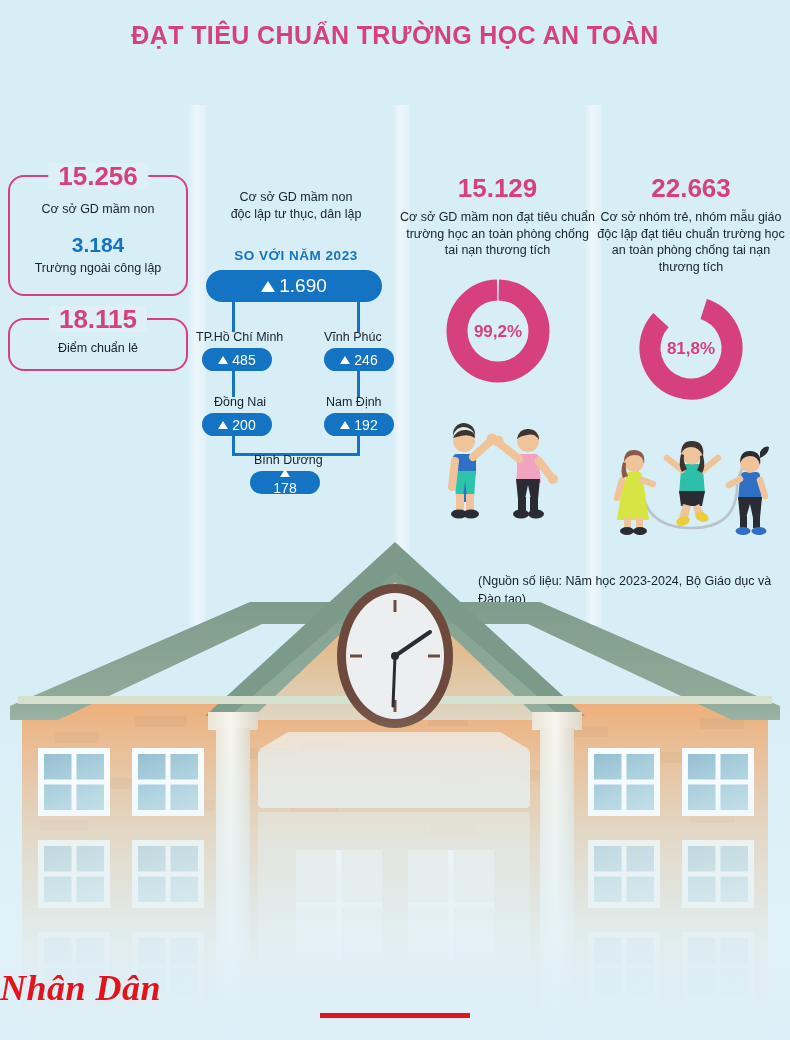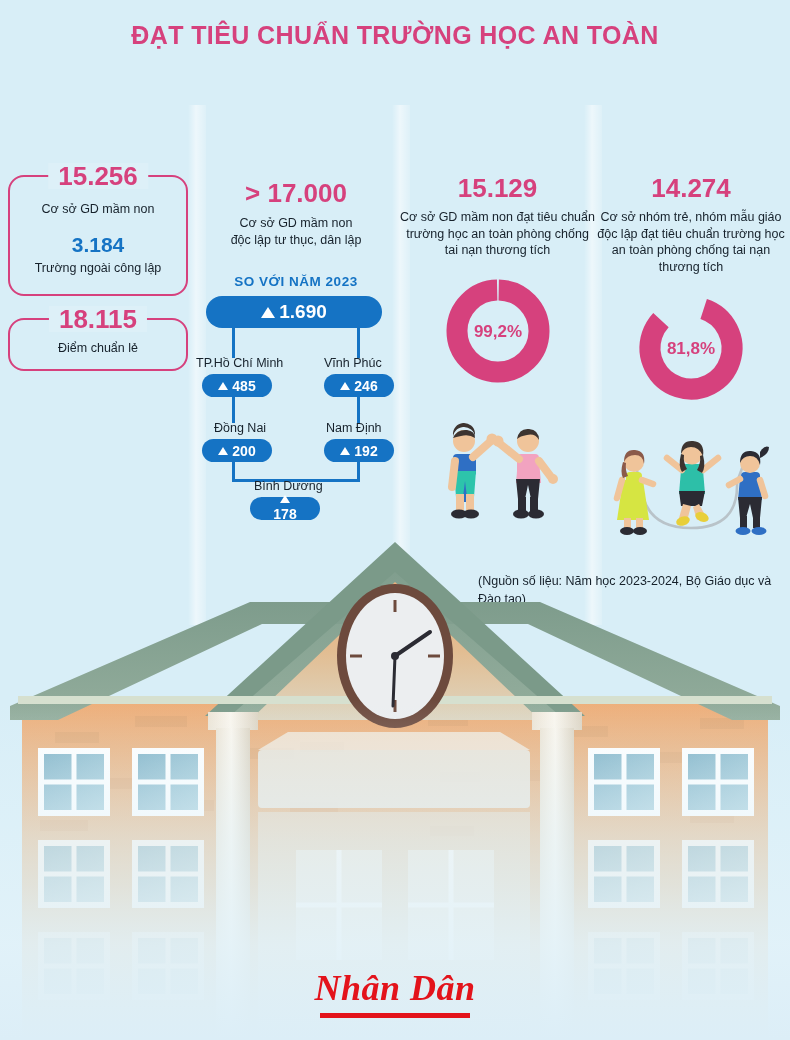--- a/index.html
+++ b/index.html
@@ -45,21 +45,21 @@
 
   
   #c2{left:196px;top:180px;width:200px;text-align:center;}
   #c2 .big-num{font-size:26px;}
   #c2 .sub{margin-top:9px;}
   .cmp-head{color:#1573c4;font-weight:bold;font-size:13.5px;letter-spacing:.5px;
             text-transform:uppercase;margin-top:26px;}
   .tree{position:relative;margin-top:7px;height:212px;}
   .pill{position:absolute;background:#1573c4;color:#fff;border-radius:22px;
         display:flex;align-items:center;justify-content:center;gap:3px;
-        font-weight:bold;box-sizing:border-box;}
+        font-weight:normal;box-sizing:border-box;}
   .pill .tri{width:0;height:0;border-left:5px solid transparent;
         border-right:5px solid transparent;border-bottom:8px solid #fff;
         display:inline-block;margin-right:1px;}
   .pill.main{left:10px;top:0;width:176px;height:32px;font-size:19px;border-radius:16px;}
   .pill.main .tri{border-left-width:7px;border-right-width:7px;border-bottom-width:11px;}
   .pill.sm{width:70px;height:23px;font-size:14px;}
   .pnode{position:absolute;font-size:12.5px;color:#16212b;white-space:nowrap;}
   .conn{position:absolute;background:#1573c4;}
 
   
@@ -74,21 +74,21 @@
   .src{position:absolute;left:478px;top:572px;width:300px;
        font-size:12.5px;line-height:1.45;color:#16212b;}
 
   
   #building{position:absolute;left:0;top:520px;width:790px;height:520px;}
   #fade{position:absolute;left:0;top:700px;width:790px;height:340px;
         background:linear-gradient(180deg,rgba(216,238,247,0) 0%,rgba(225,242,249,.55) 40%,rgba(226,242,249,.88) 72%,#dceef7 100%);
         pointer-events:none;}
 
   
-  #logo{position:absolute;left:0;right:0;bottom:22px;text-align:center;}
+  #logo{position:absolute;left:0;right:0;bottom:22px;text-align:left;}
   #logo .wd{display:inline-block;color:#e3131b;font-family:"Liberation Serif","DejaVu Serif",serif;
        font-weight:bold;font-style:italic;font-size:36px;letter-spacing:.5px;line-height:1;
        padding-bottom:4px;}
   #logo .bar{display:block;height:5px;background:#e3131b;margin-top:3px;}
 </style>
 </head>
 <body>
 
 <div id="stage">
 
@@ -117,21 +117,20 @@
 
     <div class="boxwrap">
       <div class="box" id="box2">
         <div class="notch big-num">18.115</div>
         <div class="cap">Điểm chuẩn lẻ</div>
       </div>
     </div>
   </div>
 
   <div class="col" id="c2">
-    <div class="big-num">&gt; 17.000</div>
     <div class="cap sub">
       <span>Cơ sở GD mầm non</span><br>
       <span>độc lập tư thục, dân lập</span>
     </div>
 
     <div class="cmp-head">SO VỚI NĂM 2023</div>
 
     <div class="tree">
 
       <div class="pill main">
@@ -215,21 +214,21 @@
       <path d="M96 54 L76 38" stroke="#f0c49a" stroke-width="8" stroke-linecap="round" fill="none"></path>
       <path d="M116 56 L128 72" stroke="#f0c49a" stroke-width="8" stroke-linecap="round" fill="none"></path>
       <circle cx="75" cy="36" r="5.5" fill="#f0c49a"></circle>
       <circle cx="130" cy="74" r="5" fill="#f0c49a"></circle>
       <circle cx="105" cy="36" r="11" fill="#f0c49a"></circle>
       <path d="M94 34 Q96 23 106 24 Q116 25 116 35 Q112 28 104 30 Q97 31 94 34 Z" fill="#3d3430"></path>
     </svg>
   </div>
 
   <div class="col" id="c4">
-    <div class="big-num">14.274</div>
+    <div class="big-num">22.663</div>
     <div class="cap sub">Cơ sở nhóm trẻ, nhóm mẫu giáo độc lập đạt tiêu chuẩn trường học an toàn phòng chống tai nạn thương tích</div>
 
     <svg class="donut" width="112" height="112" viewBox="0 0 112 112">
       <circle cx="56" cy="56" r="41" fill="none" stroke="#d6417d" stroke-width="21" stroke-dasharray="210.7 46.9" transform="rotate(-72 56 56)"></circle>
       <text x="56" y="62" text-anchor="middle">81,8%</text>
     </svg>
 
     
     <svg class="kids" width="165" height="118" viewBox="0 0 165 118">
 

